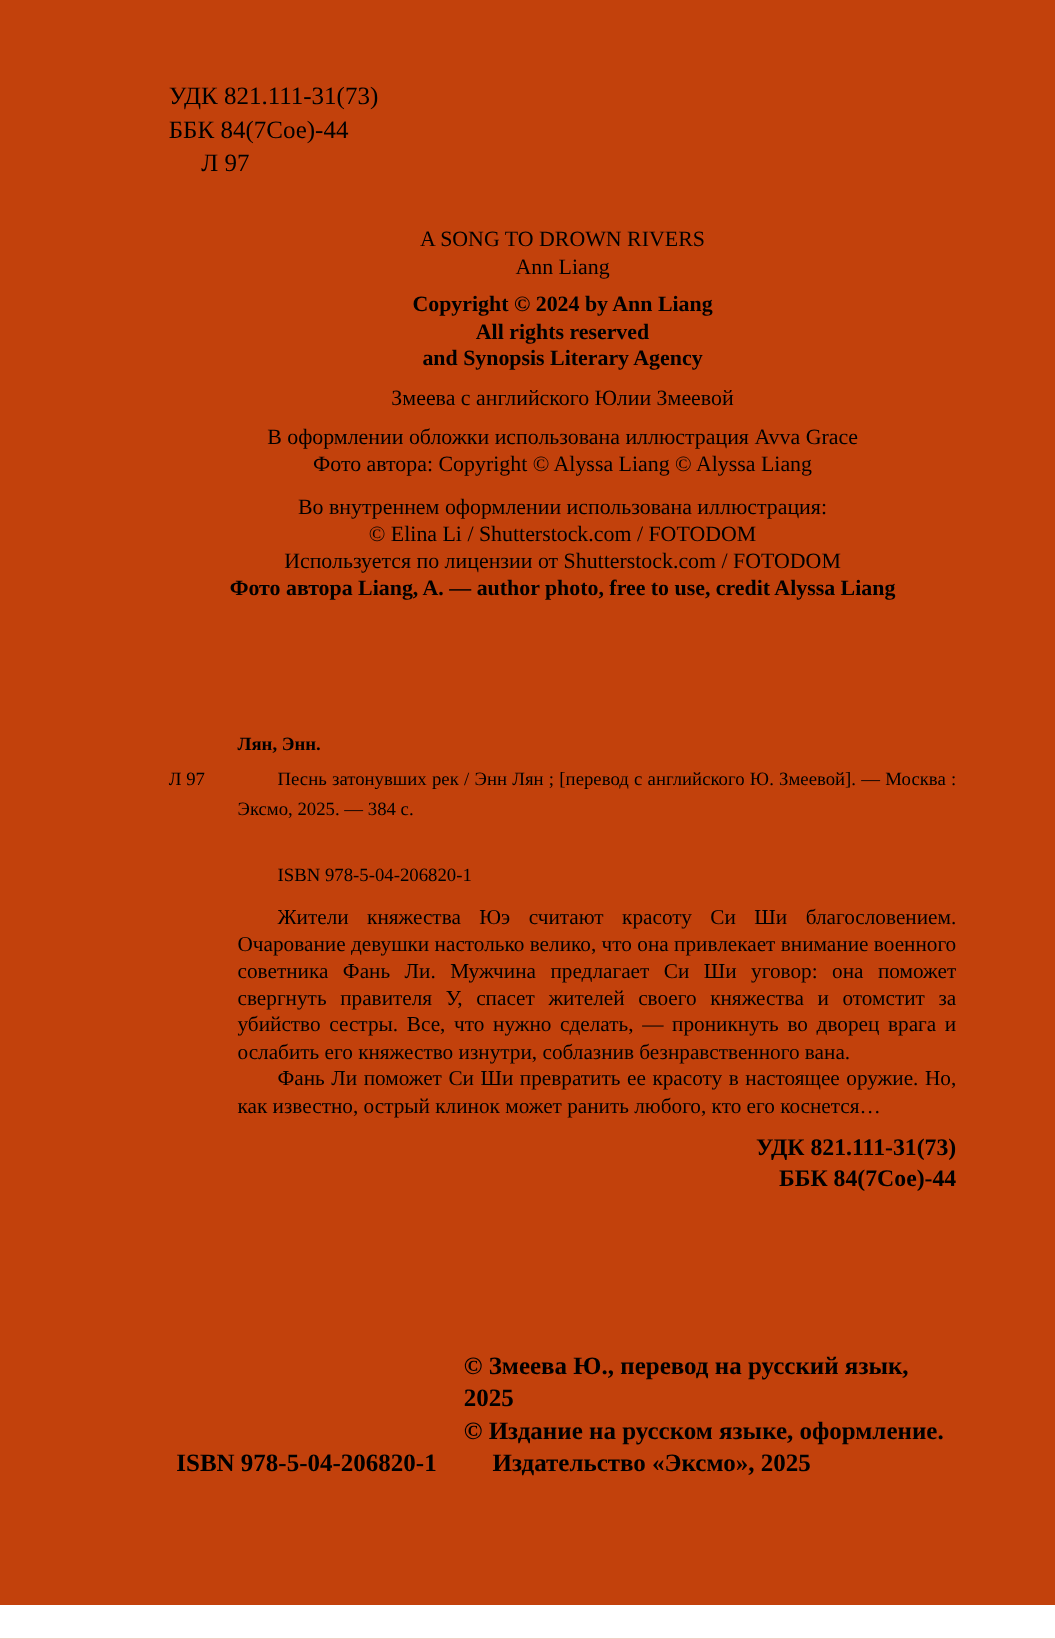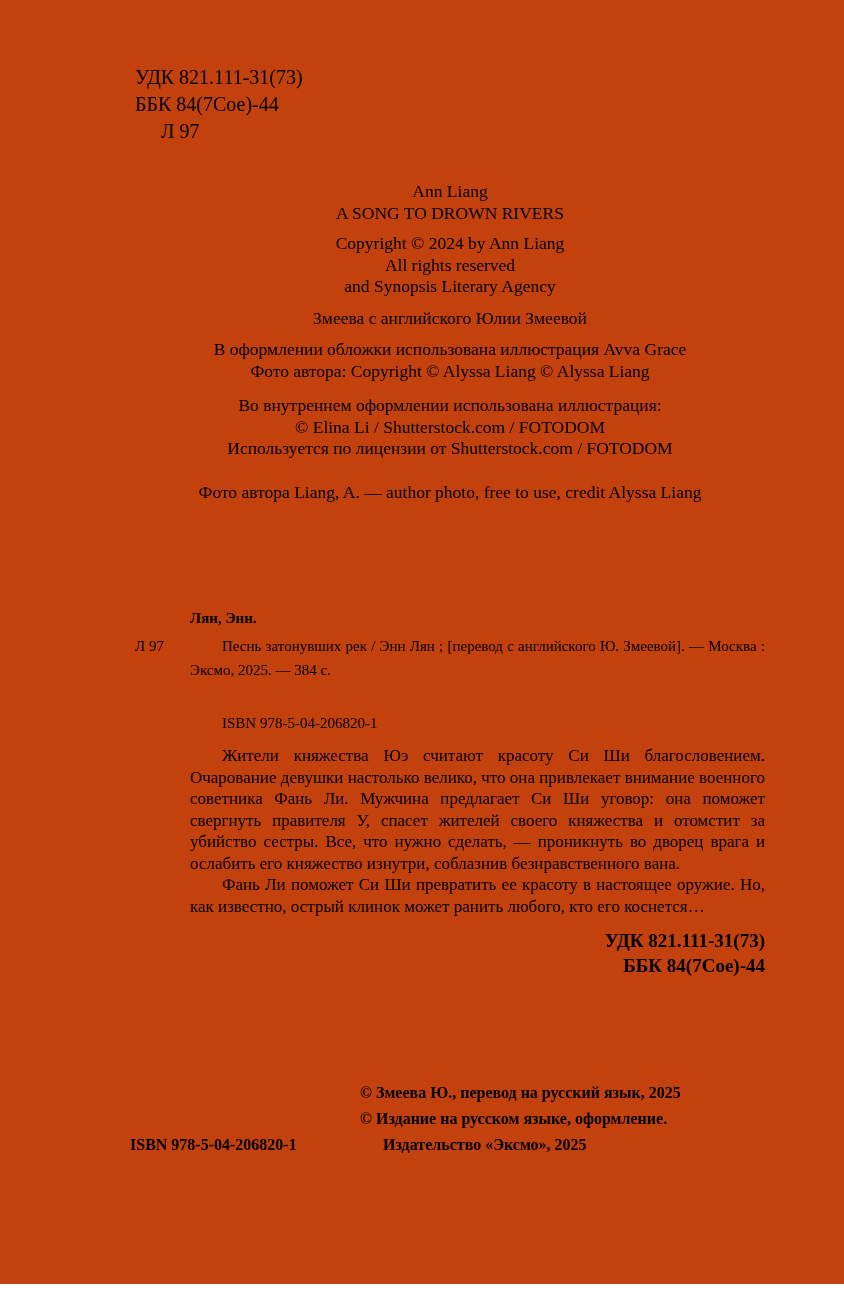--- a/index.html
+++ b/index.html
@@ -15,70 +15,70 @@
     padding: 64px 79px 0 135px;
     overflow: hidden;
   }
   
   .top-block { font-size: 20px; line-height: 27px; }
   .top-sign { padding-left: 26px; }
 
   
   .center { text-align: center; font-size: 17.5px; line-height: 21.5px; }
   .block-orig { margin-top: 36px; }
-  .block-copy { margin-top: 9px; }
+  .block-copy { margin-top: 9px; font-weight: bold; }
   .block-transl { margin-top: 10px; }
   .block-cover { margin-top: 10px; }
   .block-interior { margin-top: 13px; }
-  .block-authorphoto { margin-top: 22px; }
+  .block-authorphoto { margin-top: 0; font-weight: bold; }
   .it { }
 
   
   .catalog { margin-top: 103px; font-size: 15px; line-height: 24px; }
   .cat-author { padding-left: 55px; font-weight: bold; }
   .cat-entry { position: relative; margin-top: 4px; }
   .cat-code { position: absolute; left: 0; top: 0; }
   .cat-desc { margin-left: 55px; text-indent: 32px; text-align: justify; }
   .cat-isbn { margin-top: 29px; padding-left: 87px; }
 
   
   .annotation { margin-top: 10px; margin-left: 55px; font-size: 17px; line-height: 21.5px; text-align: justify; }
   .annotation p { text-indent: 32px; }
 
   
   .class-bottom { margin-top: 11px; text-align: right; font-size: 19px; line-height: 25px; font-weight: bold; }
 
   
   .footer {
     position: absolute;
-    left: 130px;
+    left: 141px;
     right: 79px;
     top: 1080px;
-    font-size: 16px;
+    font-size: 20px;
     line-height: 26px;
     font-weight: bold;
   }
   .footer-indent { margin-left: 230px; }
   .footer-row { position: relative; height: 26px; }
   .footer-pub { position: absolute; left: 253px; top: 0; }
 </style>
 </head>
 <body>
 
 <div class="page">
 
   <div class="top-block">
     <div>УДК 821.111-31(73)</div>
     <div>ББК 84(7Сое)-44</div>
     <div class="top-sign">Л 97</div>
   </div>
 
   <div class="center block-orig">
+    <div>A SONG TO DROWN RIVERS</div>
     <div>Ann Liang</div>
-    <div>A SONG TO DROWN RIVERS</div>
   </div>
 
   <div class="center block-copy">
     <div>Copyright © 2024 by Ann Liang</div>
     <div>All rights reserved</div>
     <div>and Synopsis Literary Agency</div>
   </div>
 
   <div class="center block-transl">
     <span>Змеева с английского </span><span class="it">Юлии Змеевой</span>

